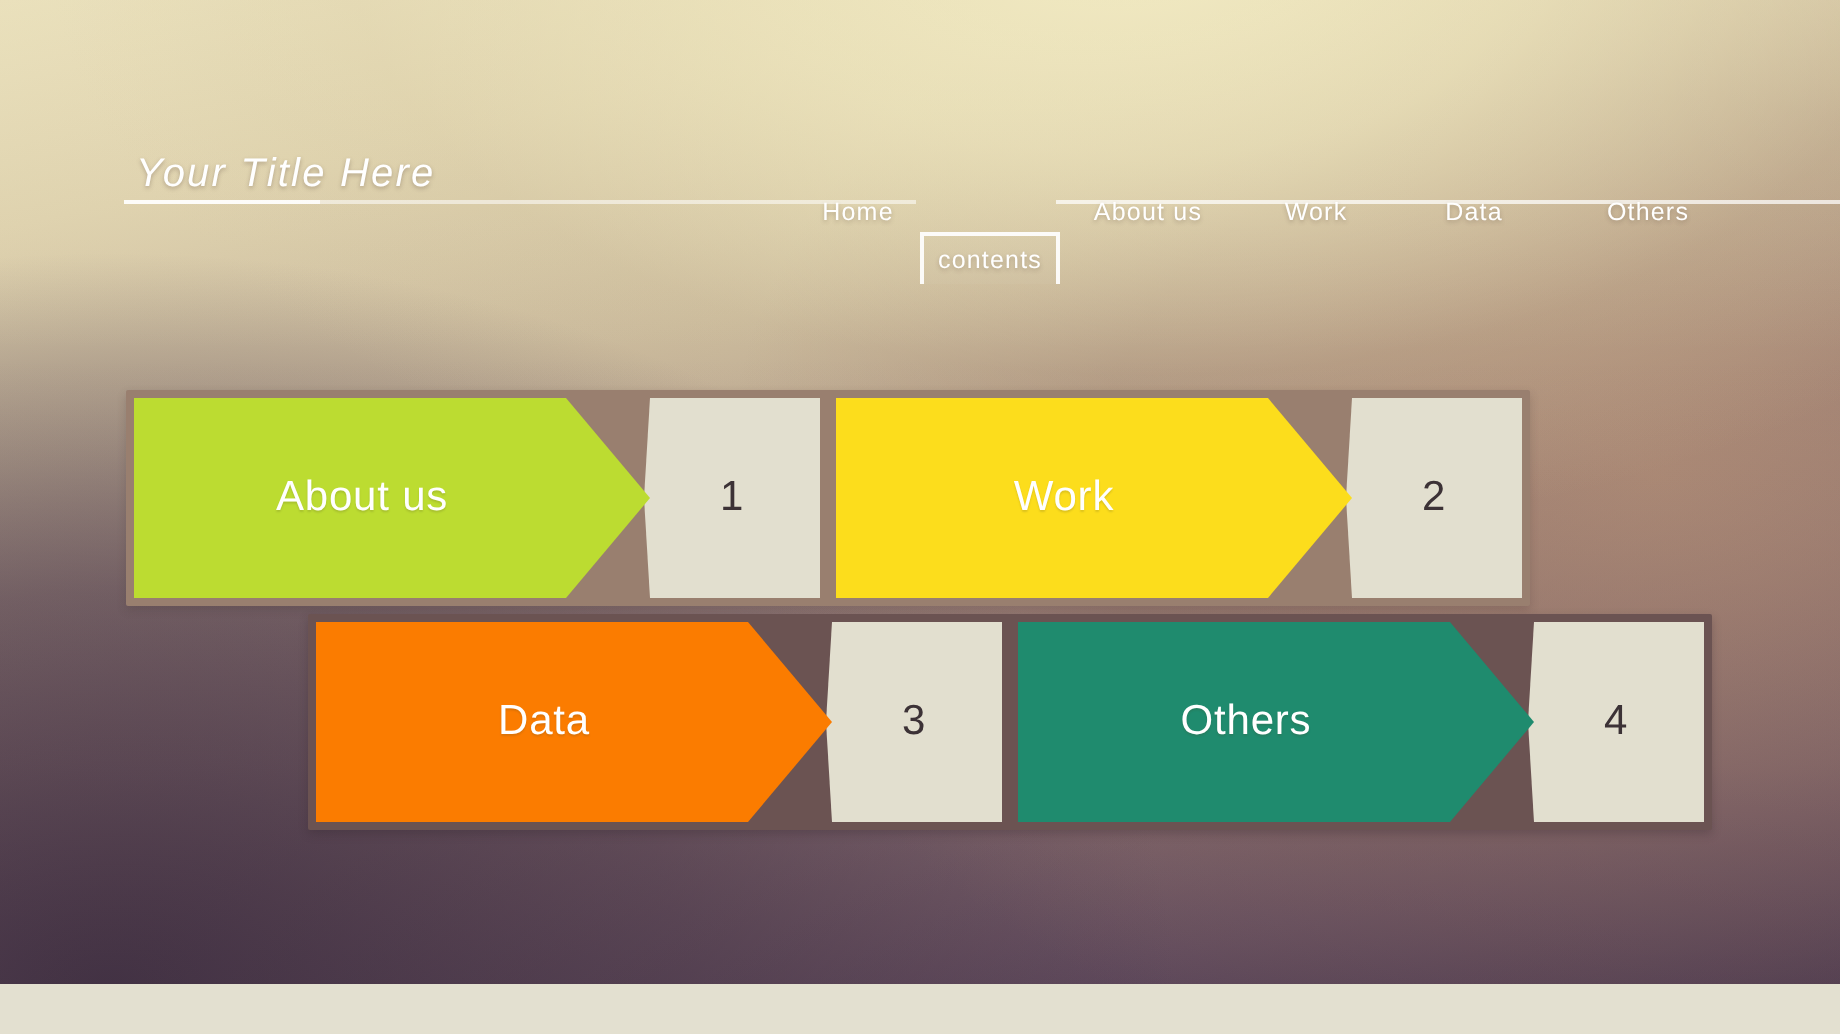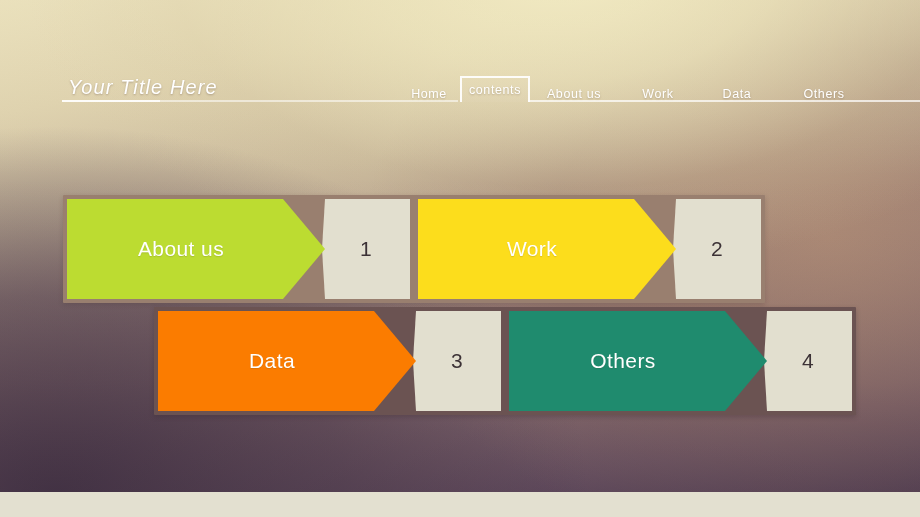--- a/index.html
+++ b/index.html
@@ -47,33 +47,34 @@
     background: rgba(255,255,255,0.55);
   }
   #rule-right {
     position: absolute; left: 528px; top: 100px;
     width: 392px; height: 2px;
     background: rgba(255,255,255,0.72);
   }
 
   #nav { position: absolute; left: 380px; top: 78px; width: 540px; height: 24px; }
   .nav-item {
-    position: absolute; top: 4px; height: 24px;
+    position: absolute; top: 16px; height: 24px;
     display: flex; align-items: center; justify-content: center;
     font-size: 12.5px; letter-spacing: 0.6px;
     color: #ffffff;
     text-shadow: 0 1px 2px rgba(90,70,60,0.30);
     white-space: nowrap;
     cursor: pointer;
   }
   .nav-item.active {
     border: 2px solid rgba(255,255,255,0.92);
     border-bottom: none;
     height: 26px;
     background: rgba(255,255,255,0.04);
+    margin-top: 40px;
   }
 
   
   .row { position: absolute; }
   .row-frame {
     position: absolute; inset: 0;
     border-radius: 1px;
   }
   #row1 { left: 63px; top: 195px; width: 702px; height: 108px; }
   #row1 .row-frame { background: #997f6f; box-shadow: 0 2px 5px rgba(70,50,50,0.22); }

